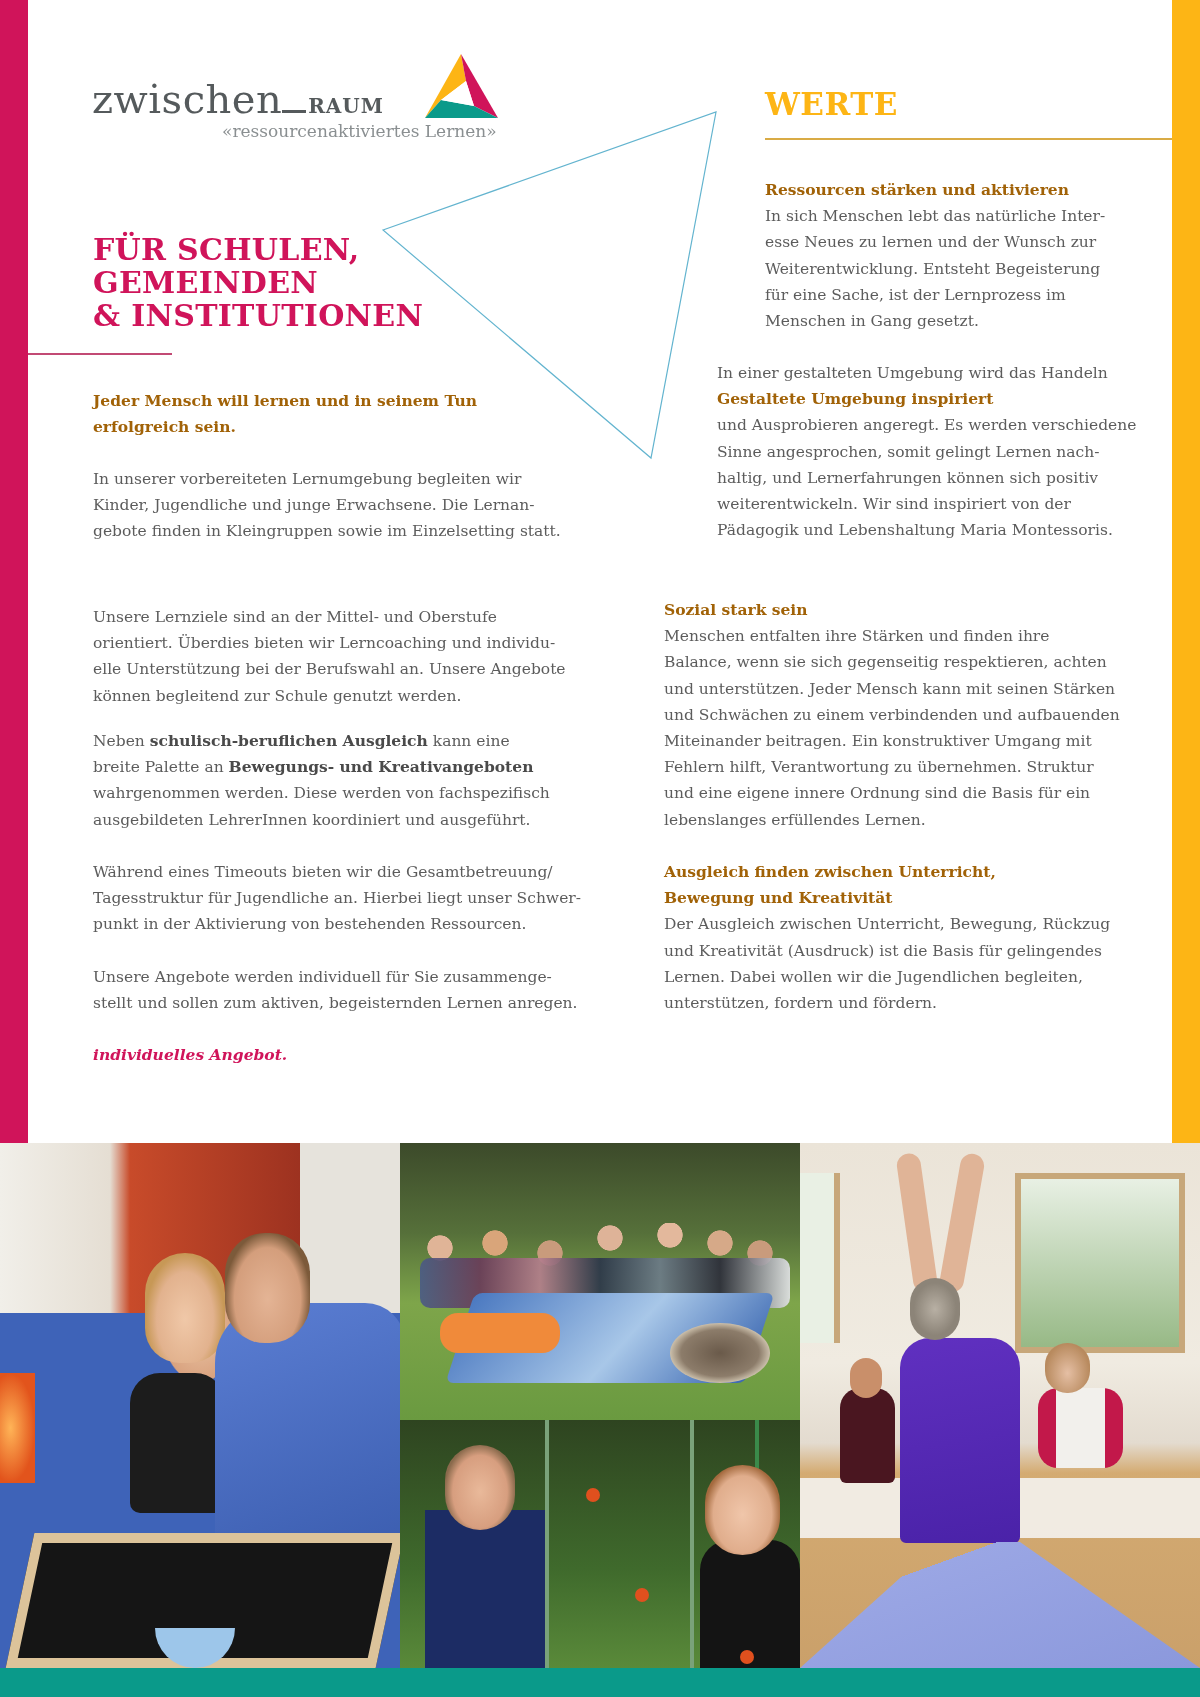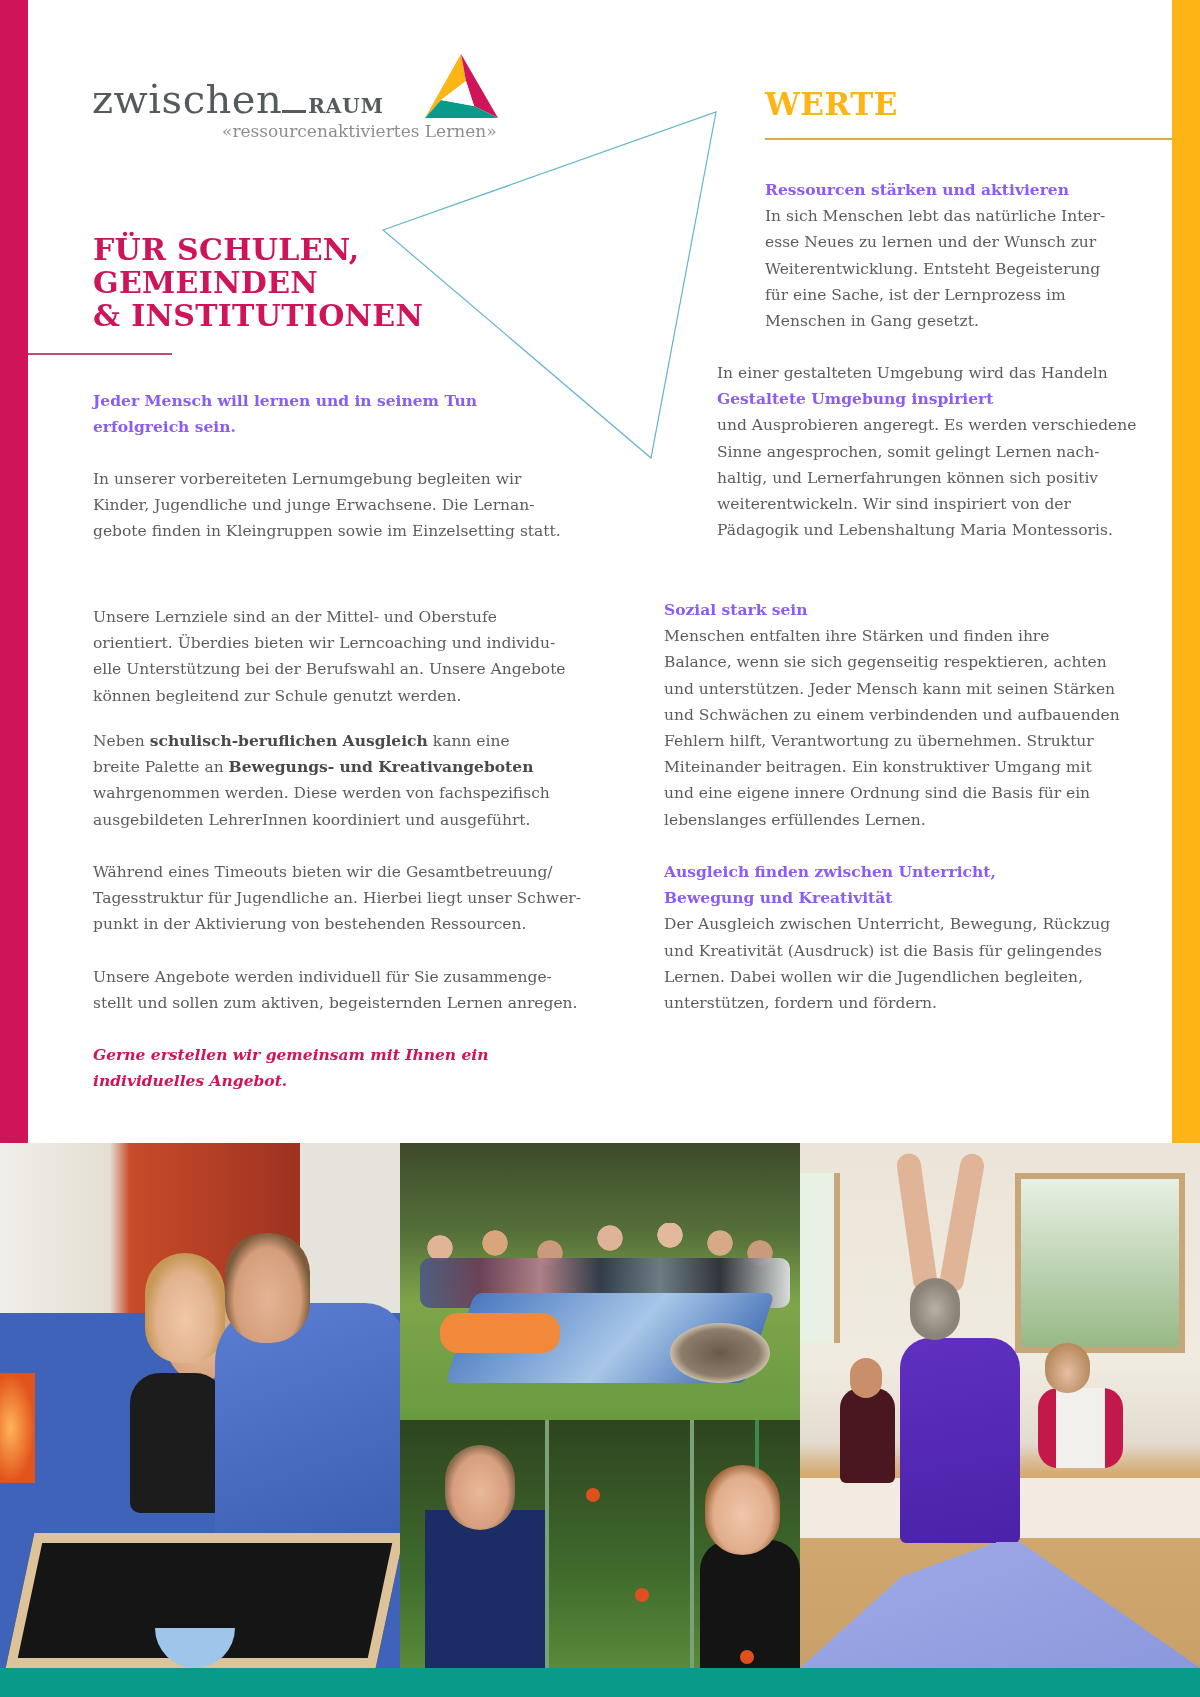--- a/index.html
+++ b/index.html
@@ -22,21 +22,21 @@
   
   .outline-tri { position: absolute; left: 0; top: 0; width: 1200px; height: 600px; pointer-events: none; }
 
   
   .headline { position: absolute; left: 93px; top: 233px; font-family: "DejaVu Serif", serif; font-weight: bold; font-size: 30px; line-height: 33px; color: #d0145a; letter-spacing: 0.3px; }
   .headline span { display: block; }
   .rule-left { position: absolute; left: 28px; top: 353px; width: 144px; height: 2px; background: #c24a74; }
 
   .text { font-family: "DejaVu Serif", serif; font-size: 15.5px; line-height: 26.2px; color: #5c5c5c; }
   .text b { color: #4a4a4a; font-weight: bold; }
-  .bold { font-weight: bold; color: #8b5cf6; }
+  .bold { font-weight: bold; color: #a16207; }
 
   .lead { position: absolute; left: 93px; top: 388px; width: 470px; }
   .p1 { position: absolute; left: 93px; top: 466px; width: 470px; }
   .p2 { position: absolute; left: 93px; top: 604px; width: 470px; }
   .p3 { position: absolute; left: 93px; top: 728px; width: 480px; }
   .p4 { position: absolute; left: 93px; top: 859px; width: 480px; }
   .p5 { position: absolute; left: 93px; top: 964px; width: 480px; }
   .cta { position: absolute; left: 93px; top: 1042px; width: 480px; font-style: italic; font-weight: bold; color: #d0145a; }
 
   
@@ -174,21 +174,20 @@
   <span class="line">Tagesstruktur für Jugendliche an. Hierbei liegt unser Schwer-</span>
   <span class="line">punkt in der Aktivierung von bestehenden Ressourcen.</span>
 </div>
 
 <div class="text p5">
   <span class="line">Unsere Angebote werden individuell für Sie zusammenge-</span>
   <span class="line">stellt und sollen zum aktiven, begeisternden Lernen anregen.</span>
 </div>
 
 <div class="text cta">
-  <span class="line">Gerne erstellen wir gemeinsam mit Ihnen ein</span>
   <span class="line">individuelles Angebot.</span>
 </div>
 
 <h2 class="werte">WERTE</h2>
 <div class="rule-right"></div>
 
 <div class="text v1">
   <span class="line bold">Ressourcen stärken und aktivieren</span>
   <span class="line">In sich Menschen lebt das natürliche Inter-</span>
   <span class="line">esse Neues zu lernen und der Wunsch zur</span>
@@ -206,22 +205,22 @@
   <span class="line">weiterentwickeln. Wir sind inspiriert von der</span>
   <span class="line">Pädagogik und Lebenshaltung Maria Montessoris.</span>
 </div>
 
 <div class="text v3">
   <span class="line bold">Sozial stark sein</span>
   <span class="line">Menschen entfalten ihre Stärken und finden ihre</span>
   <span class="line">Balance, wenn sie sich gegenseitig respektieren, achten</span>
   <span class="line">und unterstützen. Jeder Mensch kann mit seinen Stärken</span>
   <span class="line">und Schwächen zu einem verbindenden und aufbauenden</span>
+  <span class="line">Miteinander beitragen. Ein konstruktiver Umgang mit</span>
   <span class="line">Fehlern hilft, Verantwortung zu übernehmen. Struktur</span>
-  <span class="line">Miteinander beitragen. Ein konstruktiver Umgang mit</span>
   <span class="line">und eine eigene innere Ordnung sind die Basis für ein</span>
   <span class="line">lebenslanges erfüllendes Lernen.</span>
 </div>
 
 <div class="text v4">
   <span class="line bold">Ausgleich finden zwischen Unterricht,</span>
   <span class="line bold">Bewegung und Kreativität</span>
   <span class="line">Der Ausgleich zwischen Unterricht, Bewegung, Rückzug</span>
   <span class="line">und Kreativität (Ausdruck) ist die Basis für gelingendes</span>
   <span class="line">Lernen. Dabei wollen wir die Jugendlichen begleiten,</span>

